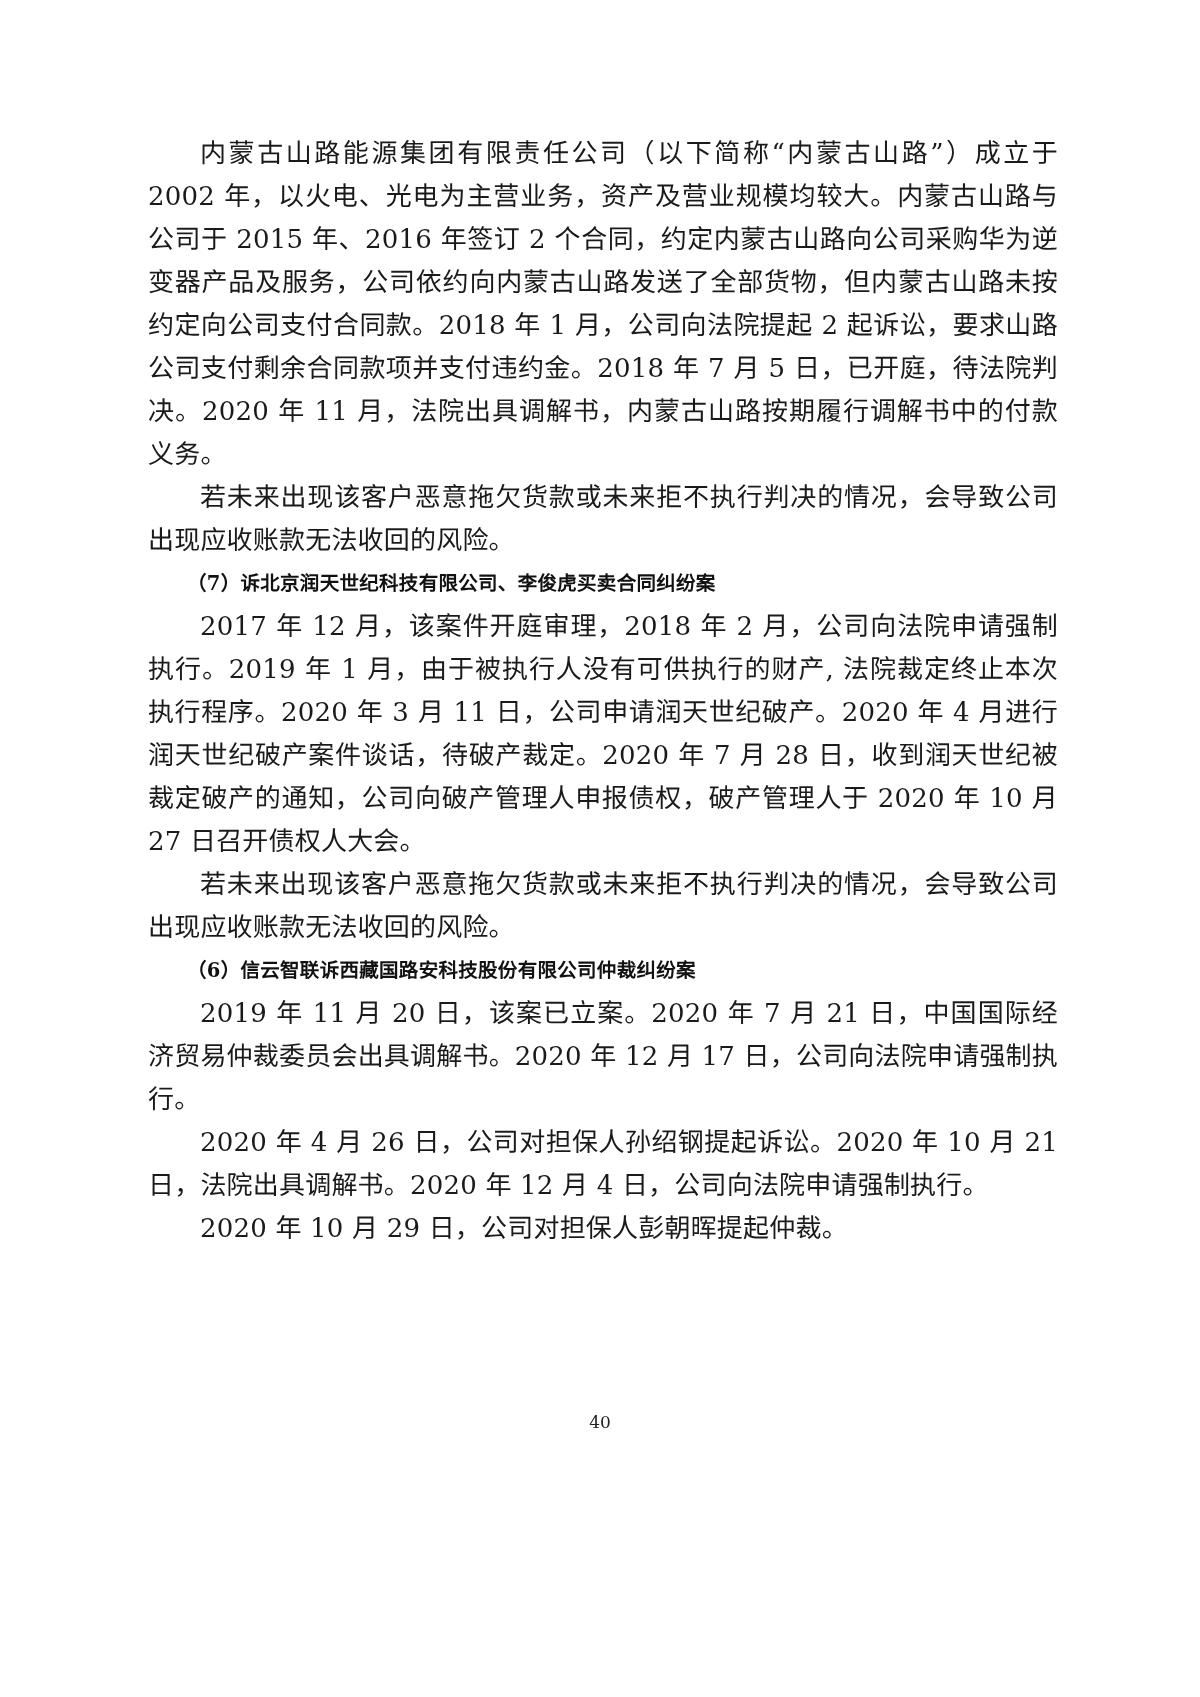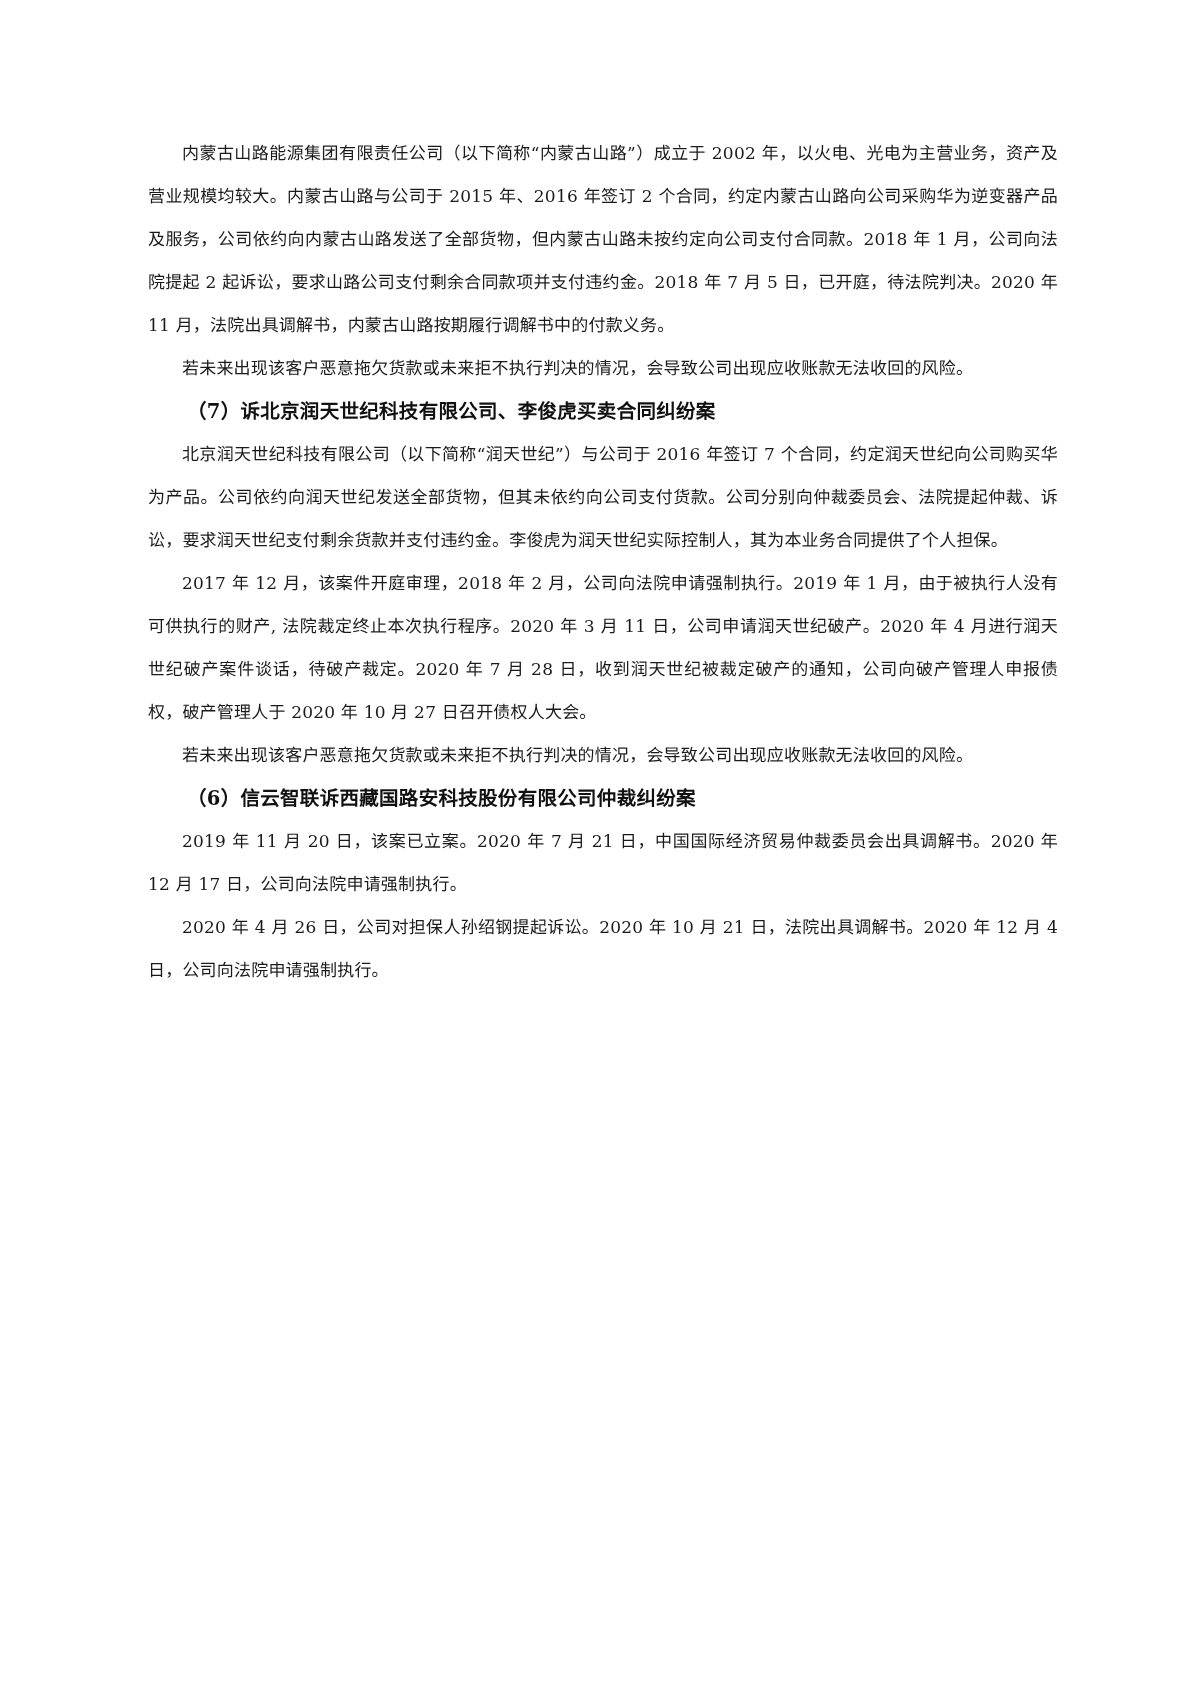--- a/index.html
+++ b/index.html
@@ -17,21 +17,21 @@
     overflow: hidden;
   }
   .content {
     position: absolute;
     left: 148px;
     top: 132px;
     width: 910px;
   }
   .para {
     font-family: "DejaVu Serif", "Liberation Serif", serif;
-    font-size: 17px;
+    font-size: 26px;
     line-height: 43px;
     color: #1a1a1a;
     text-align: justify;
     text-justify: inter-ideograph;
     text-indent: 2em;
     margin: 0 0 0 0;
     letter-spacing: 0.2px;
   }
   .heading {
     font-family: "DejaVu Serif", "Liberation Serif", serif;
@@ -55,20 +55,21 @@
   }
 </style>
 </head>
 <body>
 
 <div class="page">
   <div class="content">
     <p class="para">内蒙古山路能源集团有限责任公司（以下简称“内蒙古山路”）成立于 2002 年，以火电、光电为主营业务，资产及营业规模均较大。内蒙古山路与公司于 2015 年、2016 年签订 2 个合同，约定内蒙古山路向公司采购华为逆变器产品及服务，公司依约向内蒙古山路发送了全部货物，但内蒙古山路未按约定向公司支付合同款。2018 年 1 月，公司向法院提起 2 起诉讼，要求山路公司支付剩余合同款项并支付违约金。2018 年 7 月 5 日，已开庭，待法院判决。2020 年 11 月，法院出具调解书，内蒙古山路按期履行调解书中的付款义务。</p>
     <p class="para">若未来出现该客户恶意拖欠货款或未来拒不执行判决的情况，会导致公司出现应收账款无法收回的风险。</p>
     <p class="heading">（7）诉北京润天世纪科技有限公司、李俊虎买卖合同纠纷案</p>
-    <p class="para">北京润天世纪科技有限公司（以下简称“润天世纪”）与公司于 2016 年签订 7 个合同，约定润天世纪向公司购买华为产品。公司依约向润天世纪发送全部货物，但其未依约向公司支付货款。公司分别向仲裁委员会、法院提起仲裁、诉讼，要求润天世纪支付剩余货款并支付违约金。李俊虎为润天世纪实际控制人，其为本业务合同提供了个人担保。</p>
     <p class="para">2017 年 12 月，该案件开庭审理，2018 年 2 月，公司向法院申请强制执行。2019 年 1 月，由于被执行人没有可供执行的财产, 法院裁定终止本次执行程序。2020 年 3 月 11 日，公司申请润天世纪破产。2020 年 4 月进行润天世纪破产案件谈话，待破产裁定。2020 年 7 月 28 日，收到润天世纪被裁定破产的通知，公司向破产管理人申报债权，破产管理人于 2020 年 10 月 27 日召开债权人大会。</p>
     <p class="para">若未来出现该客户恶意拖欠货款或未来拒不执行判决的情况，会导致公司出现应收账款无法收回的风险。</p>
     <p class="heading">（6）信云智联诉西藏国路安科技股份有限公司仲裁纠纷案</p>
     <p class="para">2019 年 11 月 20 日，该案已立案。2020 年 7 月 21 日，中国国际经济贸易仲裁委员会出具调解书。2020 年 12 月 17 日，公司向法院申请强制执行。</p>
     <p class="para">2020 年 4 月 26 日，公司对担保人孙绍钢提起诉讼。2020 年 10 月 21 日，法院出具调解书。2020 年 12 月 4 日，公司向法院申请强制执行。</p>
+    <p class="para">2020 年 10 月 29 日，公司对担保人彭朝晖提起仲裁。</p>
   </div>
+  <div class="page-number">40</div>
 </div>
 
 </body></html>

